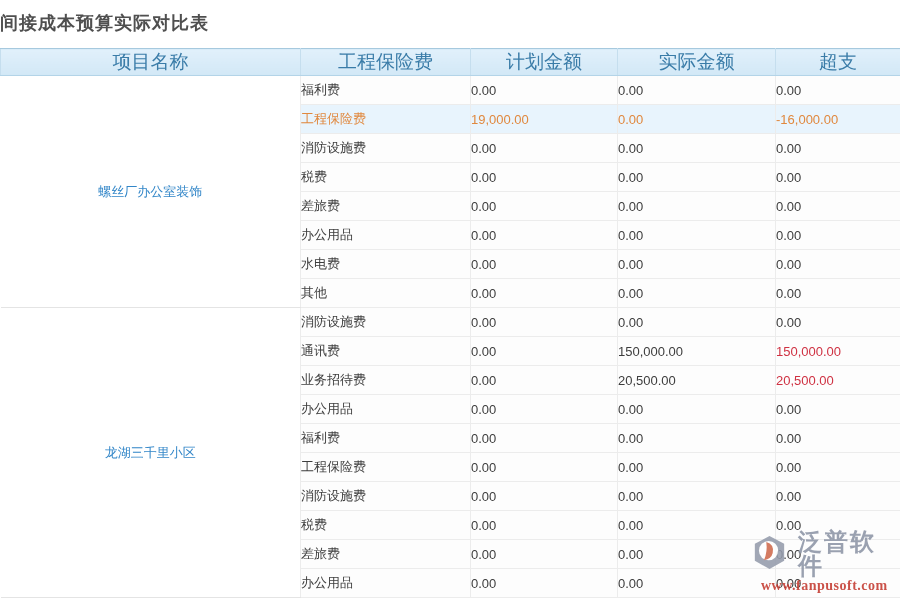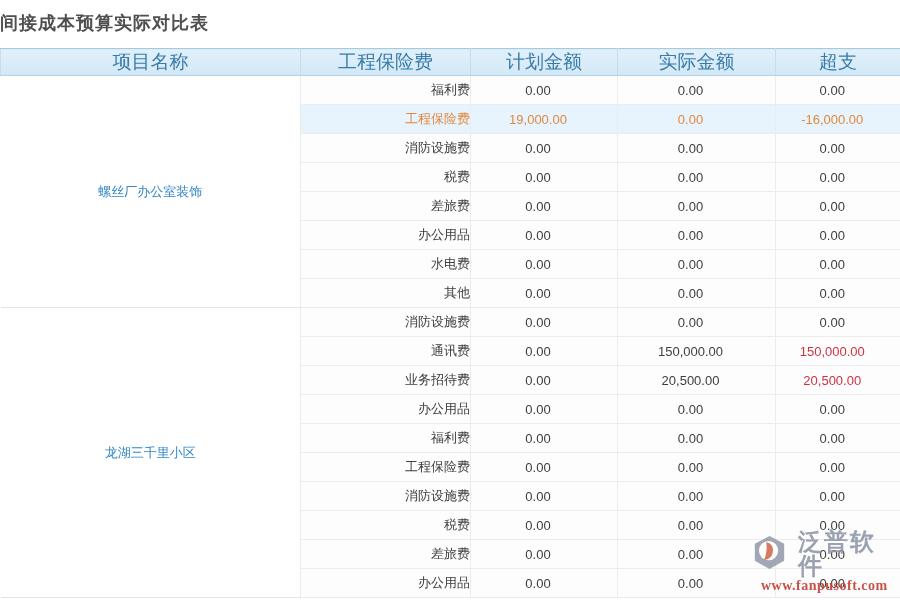--- a/index.html
+++ b/index.html
@@ -45,25 +45,25 @@
   }
   td.project-cell {
     text-align: center;
     color: #3286c8;
     background: #ffffff;
     border-right: 1px solid #ececec;
     border-bottom: 1px solid #e4e4e4;
     cursor: pointer;
   }
   td.category-cell {
-    text-align: right;
+    text-align: left;
     border-right: 1px solid #ececec;
   }
   td.num {
-    text-align: center;
+    text-align: left;
     padding-right: 12px;
     border-right: 1px solid #ececec;
   }
   td.num:last-child { border-right: none; }
   tr.highlight td {
     background: #e8f4fd;
     color: #e0883e;
   }
   td.red { color: #cf3142; }
   .watermark {

